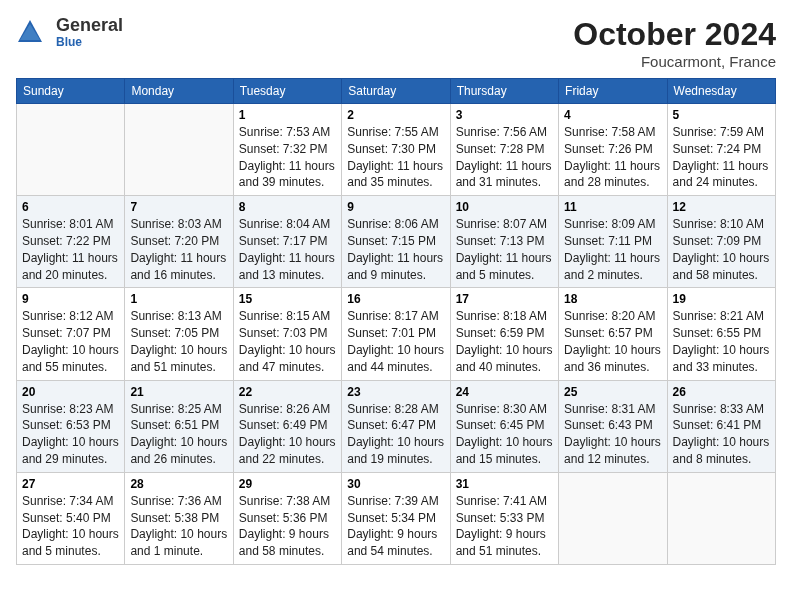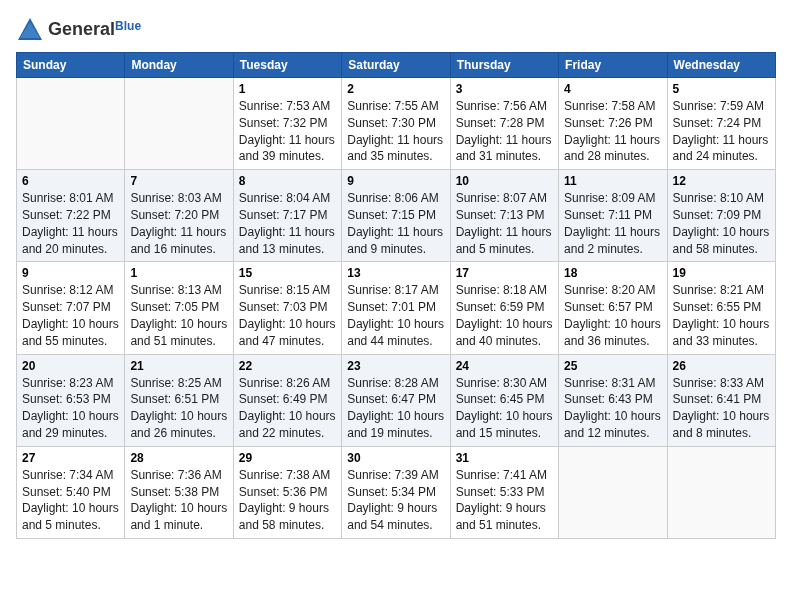--- a/index.html
+++ b/index.html
@@ -16,22 +16,23 @@
       align-items: flex-start;
       margin-bottom: 8px;
     }
     .logo {
       display: flex;
       align-items: center;
       gap: 4px;
     }
     .logo-text {
       display: flex;
-      flex-direction: row;
+      flex-direction: column;
       line-height: 1.1;
+      margin-left: 8px;
     }
     .logo-general {
       font-size: 18px;
       font-weight: bold;
       color: #333;
     }
     .logo-blue {
       font-size: 12px;
       font-weight: bold;
       color: #2563b0;
@@ -56,21 +57,21 @@
       width: 100%;
       border-collapse: collapse;
       font-size: 11px;
     }
     th {
       background: #2563b0;
       color: #fff;
       padding: 5px 6px;
       text-align: left;
       font-size: 12px;
-      font-weight: bold;
+      font-weight: normal;
       border: 1px solid #1a4f9a;
     }
     td {
       border: 1px solid #ccc;
       vertical-align: top;
       padding: 4px 5px;
       width: calc(100% / 7);
       min-height: 80px;
       background: #fff;
     }
@@ -101,20 +102,24 @@
 <div class="header">
   <div class="logo">
     <svg class="logo-icon" viewBox="0 0 28 28">
       <polygon points="14,2 26,24 2,24" fill="#2563b0"></polygon>
       <polygon points="14,6 24,22 4,22" fill="#5b9bd5" opacity="0.5"></polygon>
     </svg>
     <div class="logo-text">
       <span class="logo-general">General</span>
       <span class="logo-blue">Blue</span>
     </div>
+  </div>
+  <div class="title-block">
+    <div class="month-title">October 2024</div>
+    <div class="location">Foucarmont, France</div>
   </div>
 </div>
 
 <table>
   <thead>
     <tr>
       <th>Sunday</th>
       <th>Monday</th>
       <th>Tuesday</th>
       <th>Saturday</th>
@@ -185,21 +190,21 @@
         </td>
         <td>
           <span class="day-num">1</span>
           <div class="day-info">Sunrise: 8:13 AM<br>Sunset: 7:05 PM<br>Daylight: 10 hours and 51 minutes.</div>
         </td>
         <td>
           <span class="day-num">15</span>
           <div class="day-info">Sunrise: 8:15 AM<br>Sunset: 7:03 PM<br>Daylight: 10 hours and 47 minutes.</div>
         </td>
         <td>
-          <span class="day-num">13</span>
+          <span class="day-num">16</span>
           <div class="day-info">Sunrise: 8:17 AM<br>Sunset: 7:01 PM<br>Daylight: 10 hours and 44 minutes.</div>
         </td>
         <td>
           <span class="day-num">17</span>
           <div class="day-info">Sunrise: 8:18 AM<br>Sunset: 6:59 PM<br>Daylight: 10 hours and 40 minutes.</div>
         </td>
         <td>
           <span class="day-num">18</span>
           <div class="day-info">Sunrise: 8:20 AM<br>Sunset: 6:57 PM<br>Daylight: 10 hours and 36 minutes.</div>
         </td>

